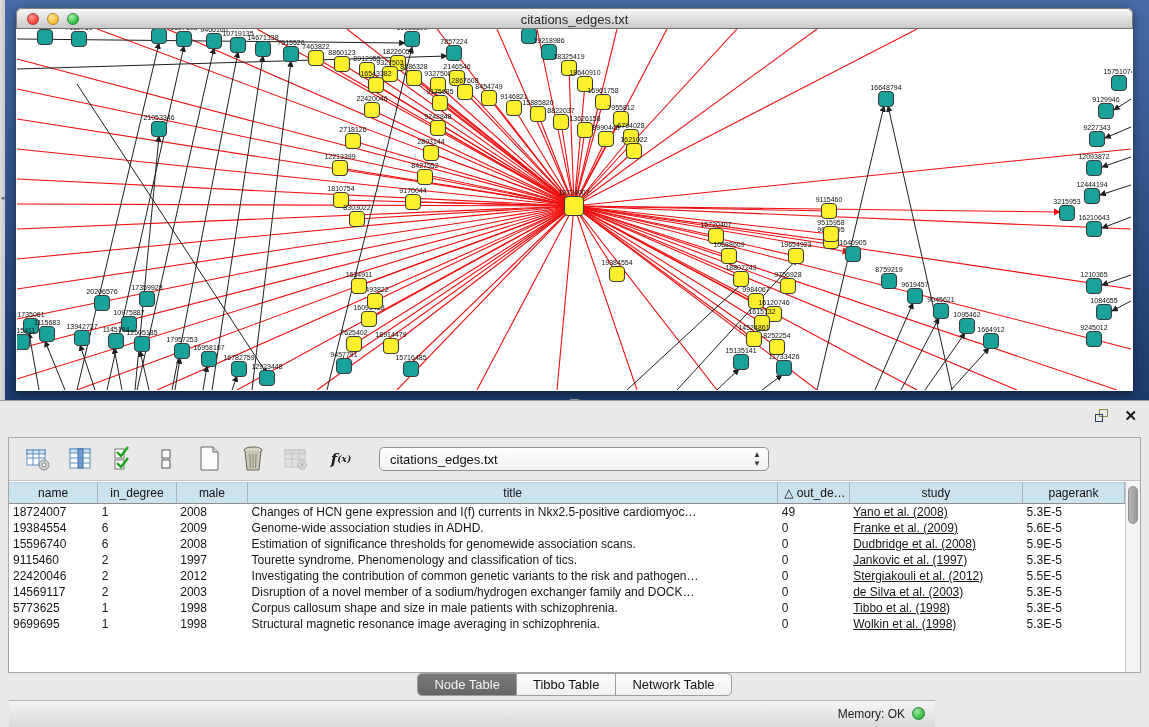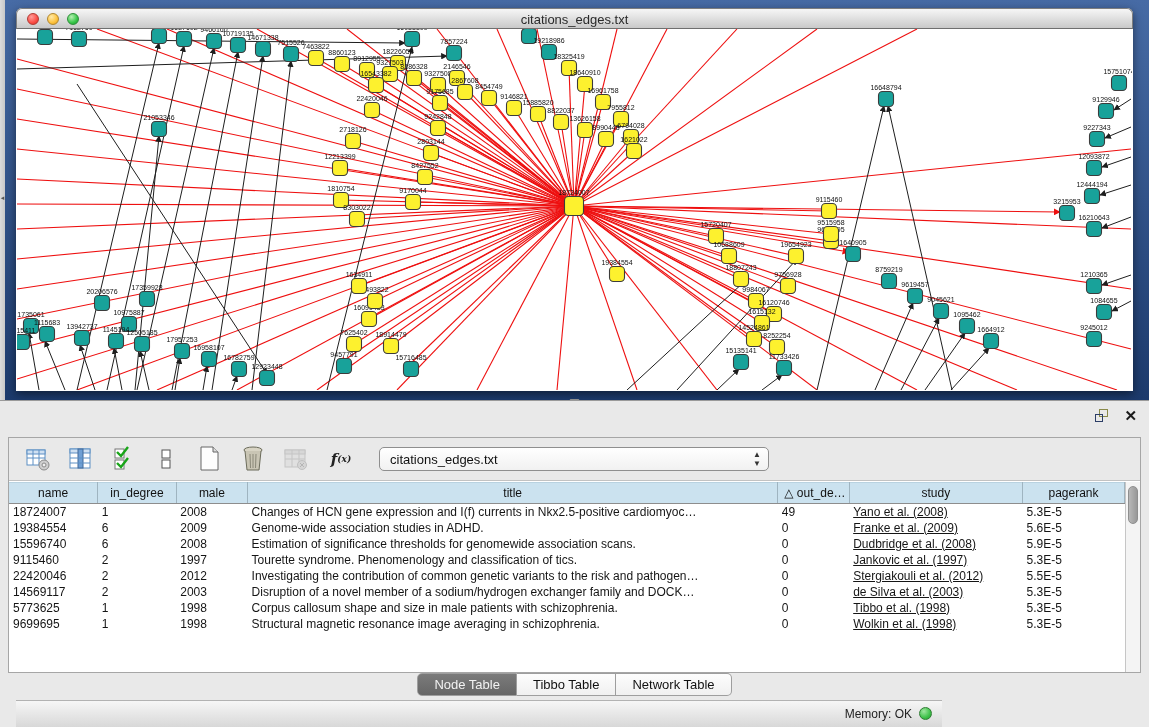--- a/index.html
+++ b/index.html
@@ -71,21 +71,21 @@
     background:linear-gradient(90deg,#b8b8b8,#989898); border:1px solid #8f8f8f; }
 
   .tabs-row { position:absolute; left:0; top:272px; width:100%; display:flex; justify-content:center; }
   .tab { height:23px; line-height:21px; padding:0 16px; font-size:13px; color:#111;
     background:linear-gradient(#fdfdfd,#f0f0f0); border:1px solid #9e9e9e; border-left:none; }
   .tab:first-child { border-left:1px solid #9e9e9e; border-radius:5px 0 0 5px; }
   .tab:last-child { border-radius:0 5px 5px 0; }
   .tab.sel { background:linear-gradient(#7b7b7b,#666666); color:#f2f2f2; }
 
   
-  .status-bar { position:absolute; left:16px; top:700px; width:926px; height:27px;
+  .status-bar { position:absolute; left:9px; top:700px; width:926px; height:27px;
     background:linear-gradient(#f6f6f6,#d8d8d8); border-top:1px solid #b2b2b2; }
   .memory { position:absolute; right:30px; top:6px; font-size:12px; color:#222; }
   .mem-dot { position:absolute; right:10px; top:6px; width:13px; height:13px; border-radius:50%;
     background:radial-gradient(circle at 35% 30%, #9fe6a0, #3fc24a 60%, #279a34); border:1px solid #2e7d32; }
 
   
   svg text.nlab { font-family:"Liberation Sans", sans-serif; font-size:7px; fill:#101010; }
 </style>
 </head>
 <body>

